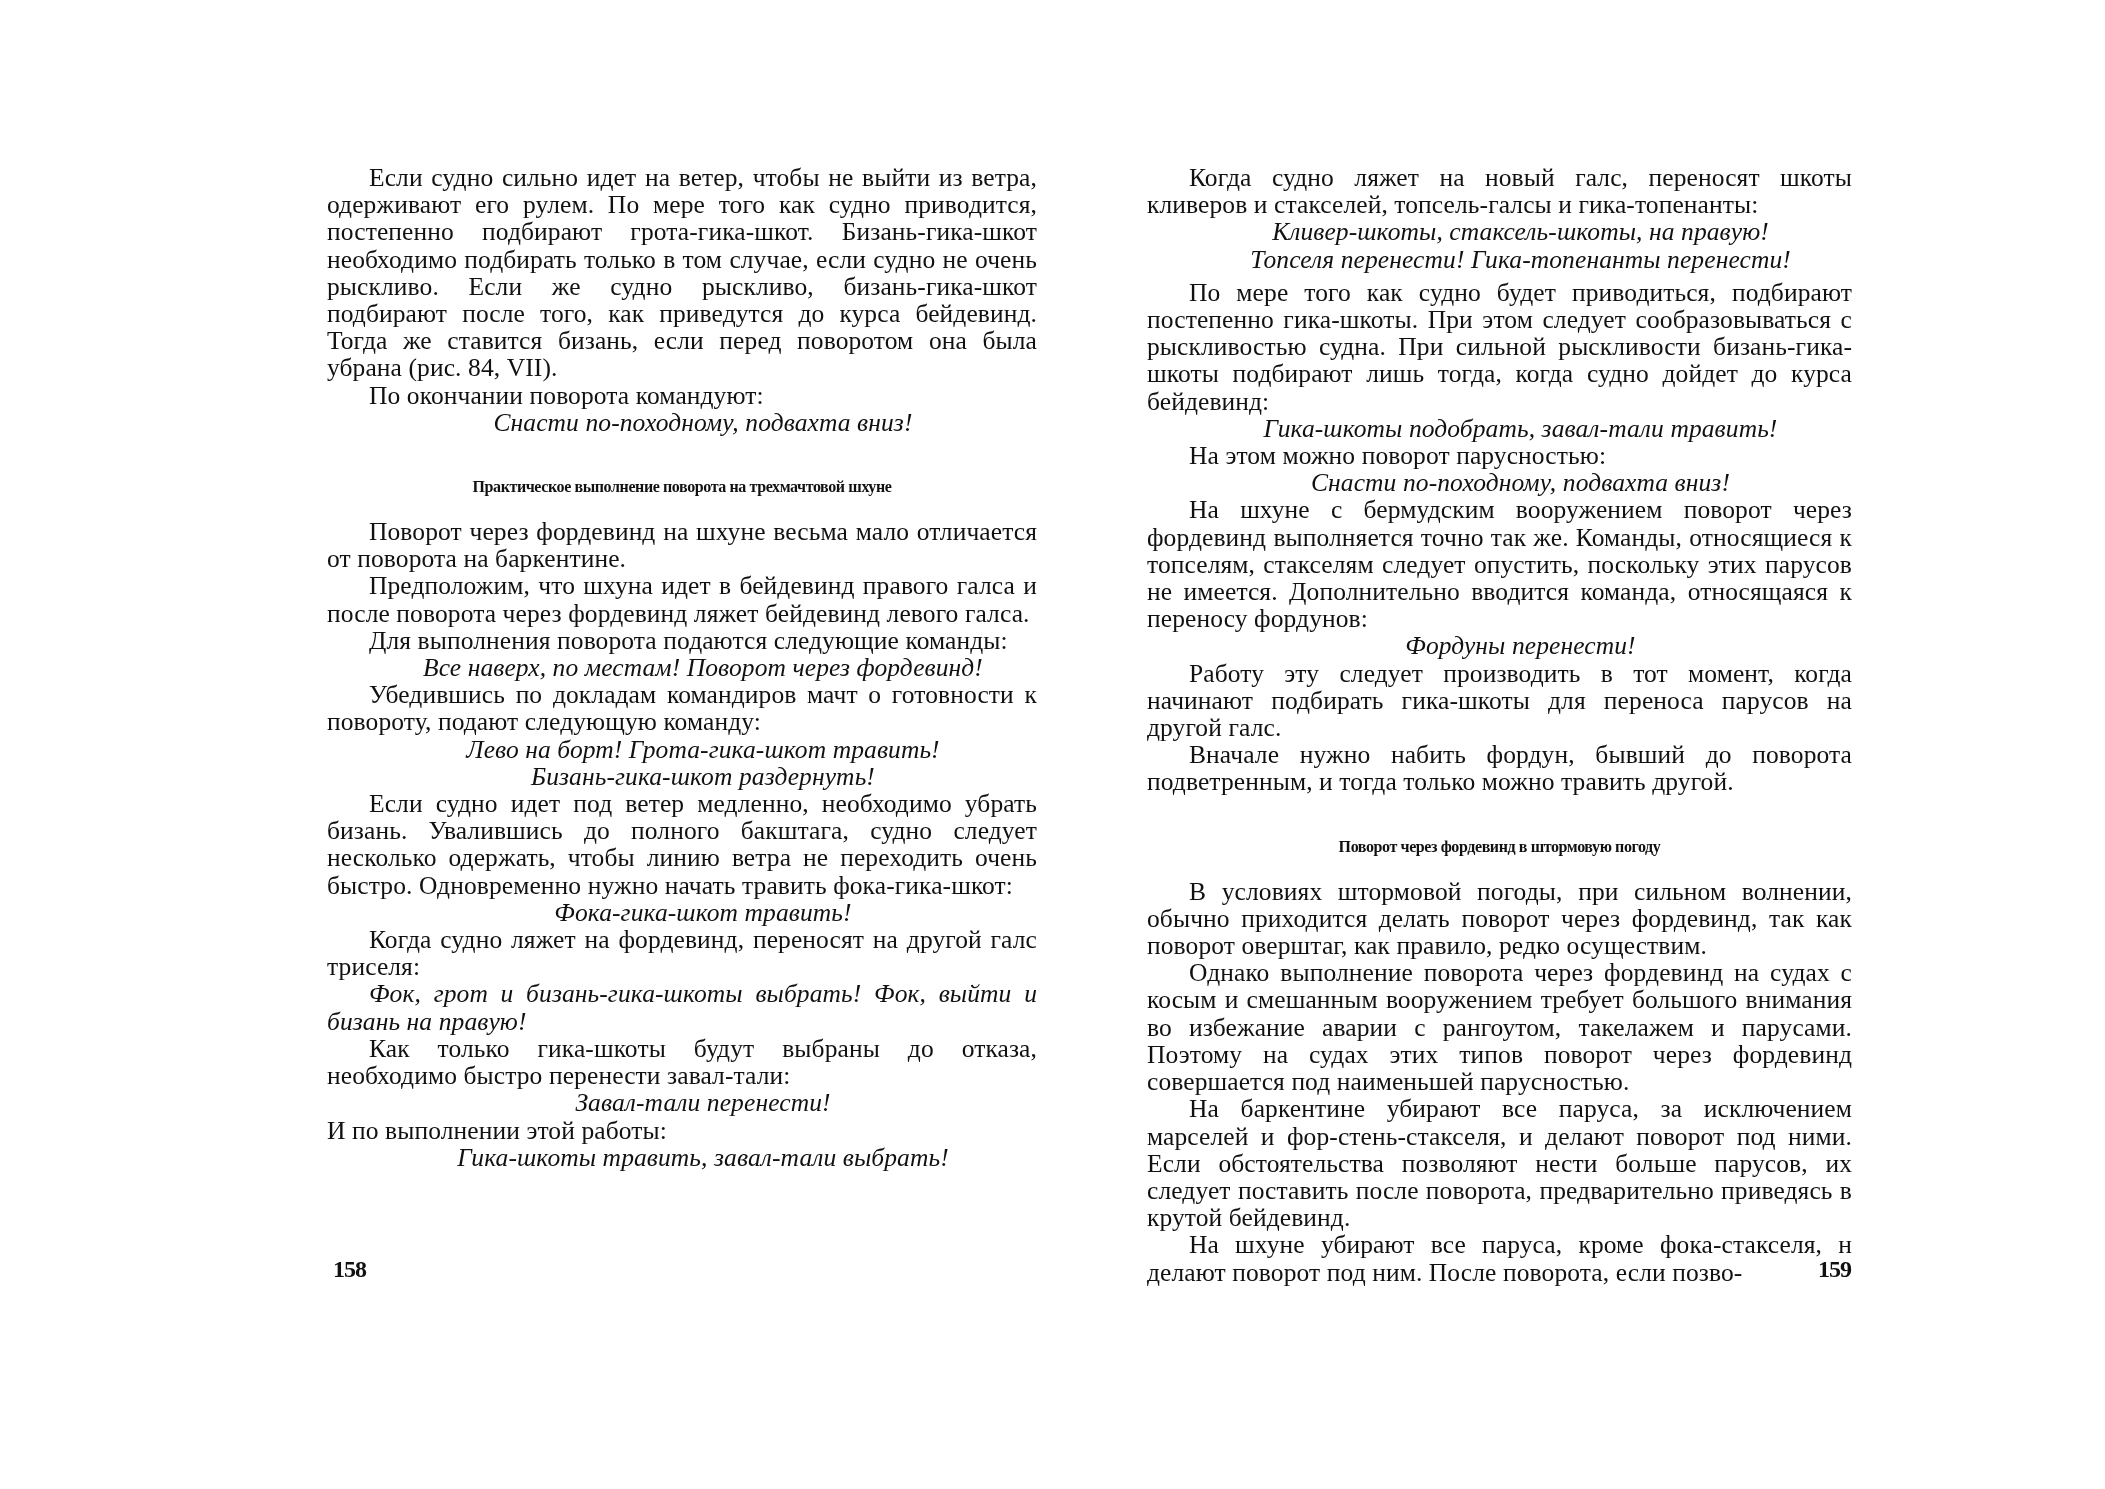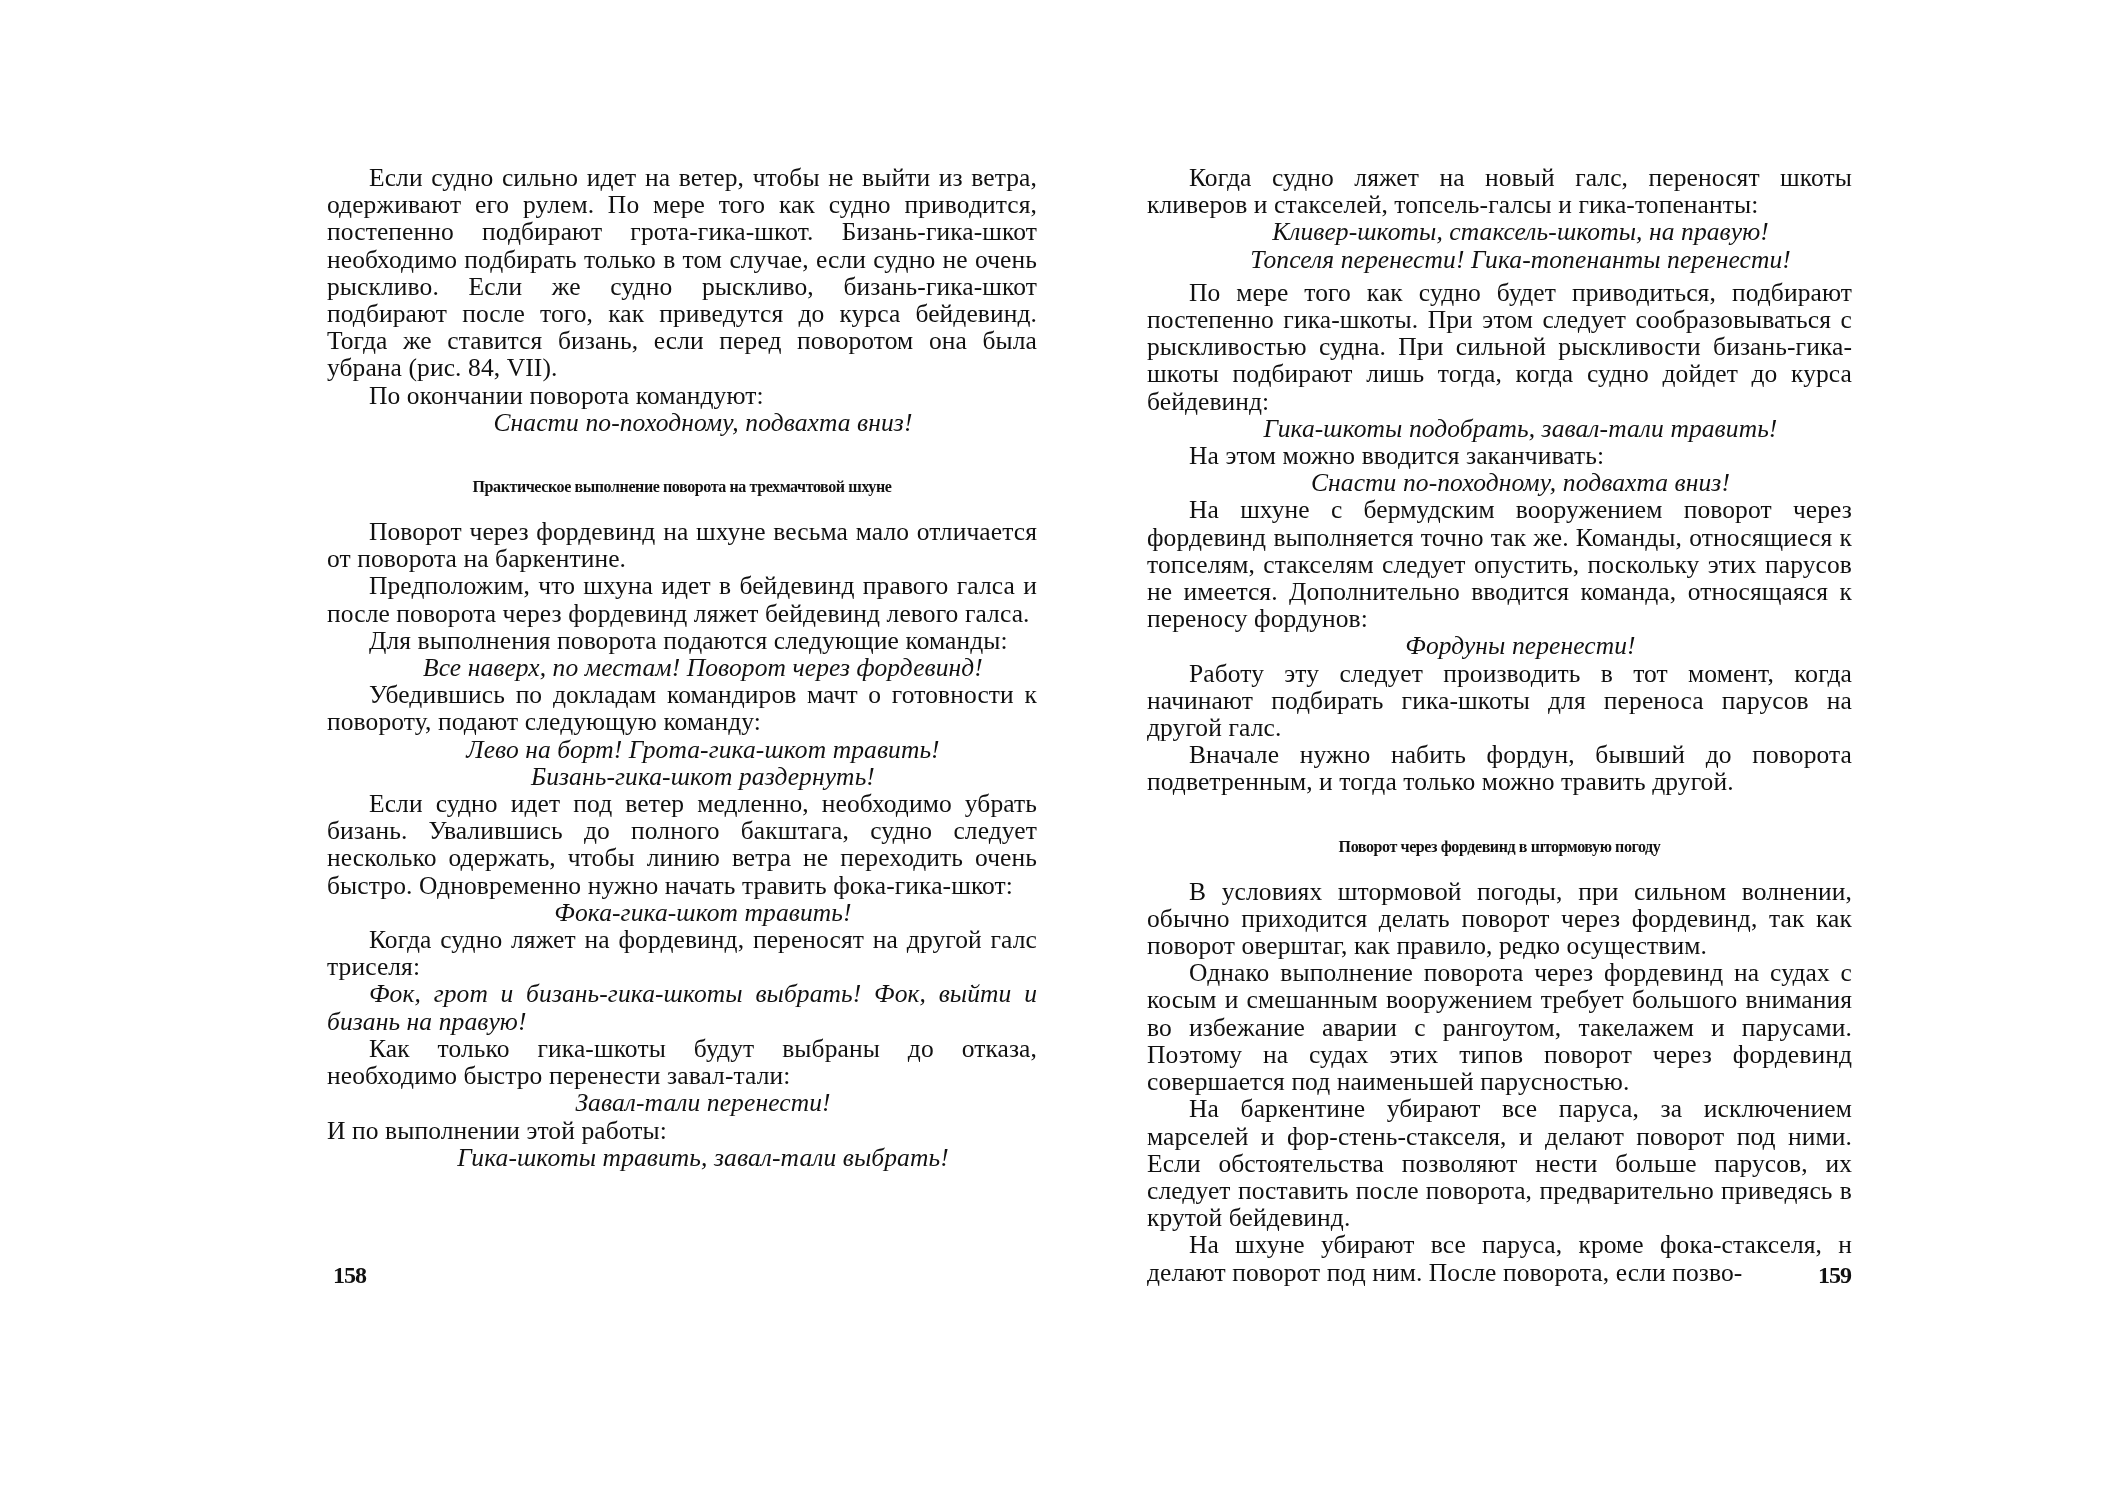--- a/index.html
+++ b/index.html
@@ -58,21 +58,20 @@
       padding: 0 14px;
     }
 
     .page-number {
       position: absolute;
       top: 1256px;
       font-weight: bold;
       font-size: 24px;
       letter-spacing: -1px;
       font-family: "Liberation Serif", "DejaVu Serif", serif;
-      margin-top: 6px;
     }
     #page-number-left  { left: 333px; }
     #page-number-right { left: 1818px; }
   </style>
 </head>
 <body>
 
 <div class="page" id="page-left">
   <p class="p">Если судно сильно идет на ветер, чтобы не выйти из ветра, одерживают его рулем. По мере того как судно приводится, постепенно подбирают грота-гика-шкот. Бизань-гика-шкот необходимо подбирать только в том случае, если судно не очень рыскливо. Если же судно рыскливо, бизань-гика-шкот подбирают после того, как приведутся до курса бейдевинд. Тогда же ставится бизань, если перед поворотом она была убрана (рис. 84, VII).</p>
   <p class="p">По окончании поворота командуют:</p>
@@ -95,21 +94,21 @@
   <p class="cmd">Гика-шкоты травить, завал-тали выбрать!</p>
 </div>
 <div class="page-number" id="page-number-left">158</div>
 
 <div class="page" id="page-right">
   <p class="p">Когда судно ляжет на новый галс, переносят шкоты кливеров и стакселей, топсель-галсы и гика-топенанты:</p>
   <p class="cmd">Кливер-шкоты, стаксель-шкоты, на правую!</p>
   <p class="cmd">Топселя перенести! Гика-топенанты перенести!</p>
   <p class="p gap-before">По мере того как судно будет приводиться, подбирают постепенно гика-шкоты. При этом следует сообразовываться с рыскливостью судна. При сильной рыскливости бизань-гика-шкоты подбирают лишь тогда, когда судно дойдет до курса бейдевинд:</p>
   <p class="cmd">Гика-шкоты подобрать, завал-тали травить!</p>
-  <p class="p">На этом можно вводится заканчивать:</p>
+  <p class="p">На этом можно поворот парусностью:</p>
   <p class="cmd">Снасти по-походному, подвахта вниз!</p>
   <p class="p">На шхуне с бермудским вооружением поворот через фордевинд выполняется точно так же. Команды, относящиеся к топселям, стакселям следует опустить, поскольку этих парусов не имеется. Дополнительно вводится команда, относящаяся к переносу фордунов:</p>
   <p class="cmd">Фордуны перенести!</p>
   <p class="p">Работу эту следует производить в тот момент, когда начинают подбирать гика-шкоты для переноса парусов на другой галс.</p>
   <p class="p">Вначале нужно набить фордун, бывший до поворота подветренным, и тогда только можно травить другой.</p>
   <h2 class="heading">Поворот через фордевинд в штормовую погоду</h2>
   <p class="p">В условиях штормовой погоды, при сильном волнении, обычно приходится делать поворот через фордевинд, так как поворот оверштаг, как правило, редко осуществим.</p>
   <p class="p">Однако выполнение поворота через фордевинд на судах с косым и смешанным вооружением требует большого внимания во избежание аварии с рангоутом, такелажем и парусами. Поэтому на судах этих типов поворот через фордевинд совершается под наименьшей парусностью.</p>
   <p class="p">На баркентине убирают все паруса, за исключением марселей и фор-стень-стакселя, и делают поворот под ними. Если обстоятельства позволяют нести больше парусов, их следует поставить после поворота, предварительно приведясь в крутой бейдевинд.</p>
   <p class="p">На шхуне убирают все паруса, кроме фока-стакселя, н делают поворот под ним. После поворота, если позво-</p>

